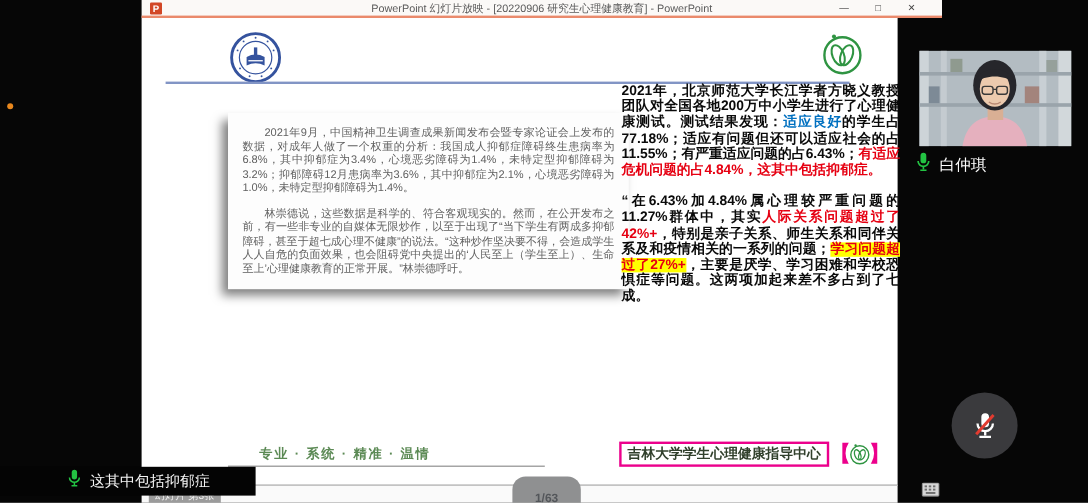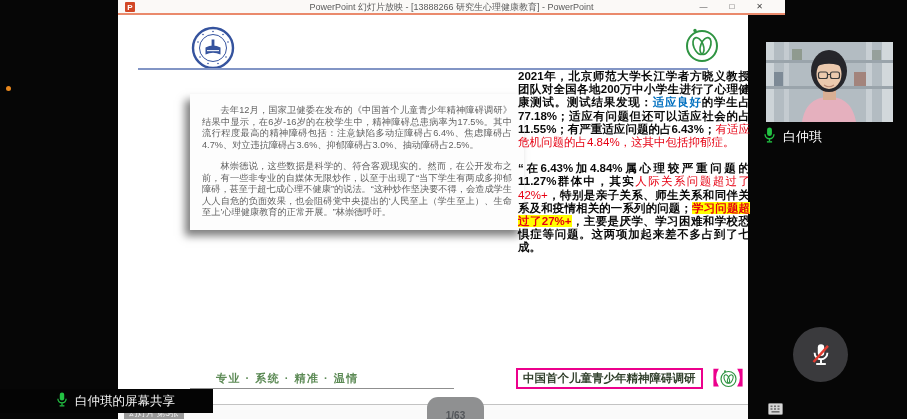--- a/index.html
+++ b/index.html
@@ -27,21 +27,21 @@
     background:#fdfdfd; padding:11px 12px; box-shadow:-5px 6px 8px rgba(0,0,0,0.5);
     font-size:9.2px; line-height:11.5px; color:#606060; text-align:justify; }
   .quote-block p { text-indent:2em; margin:0 0 10px; }
   .quote-block p:last-child { margin-bottom:0; }
 
   .right-col { position:absolute; left:400px; top:55px; width:232px;
     font-size:11.5px; line-height:13.2px; color:#0a0a0a; font-weight:600; text-align:justify; }
   .right-col p { margin:0 0 13px; }
   .seg-normal {}
   .seg-blue-bold { color:#0070c0; font-weight:bold; }
-  .seg-red-bold { color:#e60012; font-weight:normal; }
+  .seg-red-bold { color:#e60012; font-weight:bold; }
   .seg-red-bold-highlight { color:#e60012; font-weight:bold; background:#ffff00; }
   .seg-blue-bold-underline { color:#0070c0; font-weight:bold; text-decoration:underline; }
 
   .motto { position:absolute; left:98px; top:356px; font-size:11px; font-weight:bold;
     color:#5c8a55; letter-spacing:1.5px; }
   .motto-line { position:absolute; left:72px; top:373px; width:264px; height:1px; background:#8f8f8f; }
 
   .center-badge { position:absolute; left:398px; top:350px; height:26px; display:flex; align-items:center; }
   .badge-box { border:2px solid #ec008c; background:#fff; padding:1px 5px;
     font-size:11.5px; font-weight:bold; color:#31402c; white-space:nowrap; }
@@ -75,21 +75,21 @@
   .mute-btn { position:absolute; left:793px; top:327px; width:55px; height:55px;
     border-radius:50%; background:#3a3a3d; display:flex; align-items:center; justify-content:center; }
 
   .kbd-icon { position:absolute; left:768px; top:401px; }
 </style>
 </head>
 <body>
 
 <div class="titlebar">
   <div class="ppt-icon">P</div>
-  <div class="win-title">PowerPoint 幻灯片放映 - [13888266 研究生心理健康教育] - PowerPoint</div>
+  <div class="win-title">PowerPoint 幻灯片放映 - [20220906 研究生心理健康教育] - PowerPoint</div>
   <div class="win-controls">
     <span>—</span>
     <span>□</span>
     <span>✕</span>
   </div>
   <div class="share-border-line"></div>
 </div>
 
 <div class="slide">
 
@@ -119,34 +119,34 @@
       <circle cx="19" cy="20" r="15" fill="none" stroke="#2f9442" stroke-width="2"></circle>
       <ellipse cx="15.5" cy="20" rx="4.8" ry="8.8" fill="none" stroke="#2f9442" stroke-width="1.7" transform="rotate(-22 15.5 20)"></ellipse>
       <ellipse cx="22.5" cy="20" rx="4.8" ry="8.8" fill="none" stroke="#2f9442" stroke-width="1.7" transform="rotate(22 22.5 20)"></ellipse>
       <circle cx="12" cy="4.5" r="1.7" fill="#2f9442"></circle>
     </svg>
   </div>
 
   <div class="blue-line"></div>
 
   <div class="quote-block">
-    <p>去年12月，国家卫健委在发布的《中国首个儿童青少年精神障碍调研》结果中显示，在6岁-16岁的在校学生中，精神障碍总患病率为17.5%。其中流行程度最高的精神障碍包括：注意缺陷多动症障碍占6.4%、焦虑障碍占4.7%、对立违抗障碍占3.6%、抑郁障碍占3.0%、抽动障碍占2.5%。</p>
+    <p>2021年9月，中国精神卫生调查成果新闻发布会暨专家论证会上发布的数据，对成年人做了一个权重的分析：我国成人抑郁症障碍终生患病率为6.8%，其中抑郁症为3.4%，心境恶劣障碍为1.4%，未特定型抑郁障碍为3.2%；抑郁障碍12月患病率为3.6%，其中抑郁症为2.1%，心境恶劣障碍为1.0%，未特定型抑郁障碍为1.4%。</p>
     <p>林崇德说，这些数据是科学的、符合客观现实的。然而，在公开发布之前，有一些非专业的自媒体无限炒作，以至于出现了“当下学生有两成多抑郁障碍，甚至于超七成心理不健康”的说法。“这种炒作坚决要不得，会造成学生人人自危的负面效果，也会阻碍党中央提出的‘人民至上（学生至上）、生命至上’心理健康教育的正常开展。”林崇德呼吁。</p>
   </div>
 
   <div class="right-col">
     <p><span class="seg-normal">2021年，北京师范大学长江学者方晓义教授团队对全国各地200万中小学生进行了心理健康测试。测试结果发现：</span><span class="seg-blue-bold">适应良好</span><span class="seg-normal">的学生占77.18%；适应有问题但还可以适应社会的占11.55%；有严重适应问题的占6.43%；</span><span class="seg-red-bold">有适应危机问题的占4.84%，这其中包括抑郁症。</span></p>
     <p><span class="seg-normal">“在6.43%加4.84%属心理较严重问题的11.27%群体中，其实</span><span class="seg-red-bold">人际关系问题超过了42%+</span><span class="seg-normal">，特别是亲子关系、师生关系和同伴关系及和疫情相关的一系列的问题；</span><span class="seg-red-bold-highlight">学习问题超过了27%+</span><span class="seg-normal">，主要是厌学、学习困难和学校恐惧症等问题。这两项加起来差不多占到了七成。</span></p>
   </div>
 
   <div class="motto">专业 · 系统 · 精准 · 温情</div>
   <div class="motto-line"></div>
 
   <div class="center-badge">
-    <span class="badge-box">中国首个儿童青少年精神障碍调研</span>
+    <span class="badge-box">吉林大学学生心理健康指导中心</span>
     <span class="badge-bracket">【</span>
     <span class="badge-logo">
       <svg width="19" height="19" viewBox="0 0 38 38">
         <circle cx="19" cy="20" r="15" fill="none" stroke="#2f9442" stroke-width="2.4"></circle>
         <ellipse cx="15.5" cy="20" rx="4.8" ry="8.8" fill="none" stroke="#2f9442" stroke-width="2.2" transform="rotate(-22 15.5 20)"></ellipse>
         <ellipse cx="22.5" cy="20" rx="4.8" ry="8.8" fill="none" stroke="#2f9442" stroke-width="2.2" transform="rotate(22 22.5 20)"></ellipse>
         <circle cx="12" cy="4.5" r="2" fill="#2f9442"></circle>
       </svg>
     </span>
     <span class="badge-bracket">】</span>
@@ -162,21 +162,21 @@
 
 <div class="share-overlay">
   <span>
     <svg width="12" height="17" viewBox="0 0 14 18">
       <rect x="4.4" y="0.8" width="5.2" height="9.4" rx="2.6" fill="#23c343"></rect>
       <path d="M2.2 8.2 a4.8 4.8 0 0 0 9.6 0" fill="none" stroke="#23c343" stroke-width="1.5"></path>
       <line x1="7" y1="13.4" x2="7" y2="15.8" stroke="#23c343" stroke-width="1.5"></line>
       <line x1="4.2" y1="16.4" x2="9.8" y2="16.4" stroke="#23c343" stroke-width="1.5"></line>
     </svg>
   </span>
-  <span class="label">白仲琪的屏幕共享</span>
+  <span class="label">这其中包括抑郁症</span>
 </div>
 
 <div class="orange-dot"></div>
 
 <div class="video-thumb">
   <svg width="127" height="80" viewBox="0 0 127 80" preserveAspectRatio="none">
     <rect width="127" height="80" fill="#b3bcc2"></rect>
     <rect x="0" width="8" height="80" fill="#cdd4d8"></rect>
     <rect x="18" width="5" height="80" fill="#c4cbd0"></rect>
     <rect x="100" width="6" height="80" fill="#c8cfd4"></rect>

